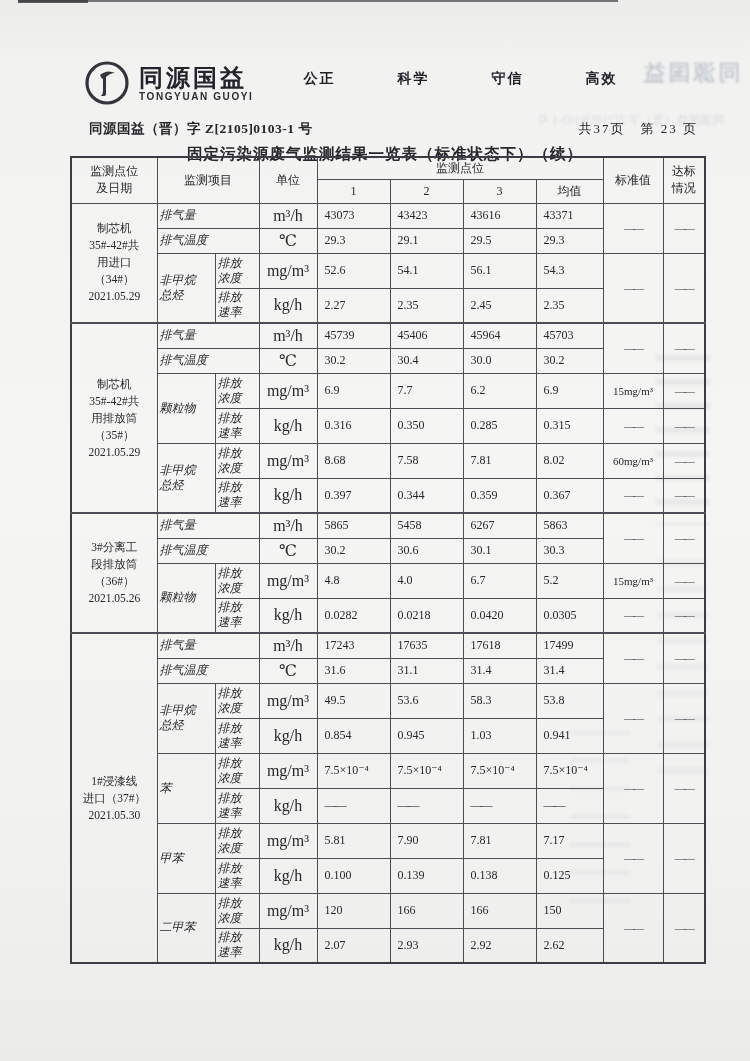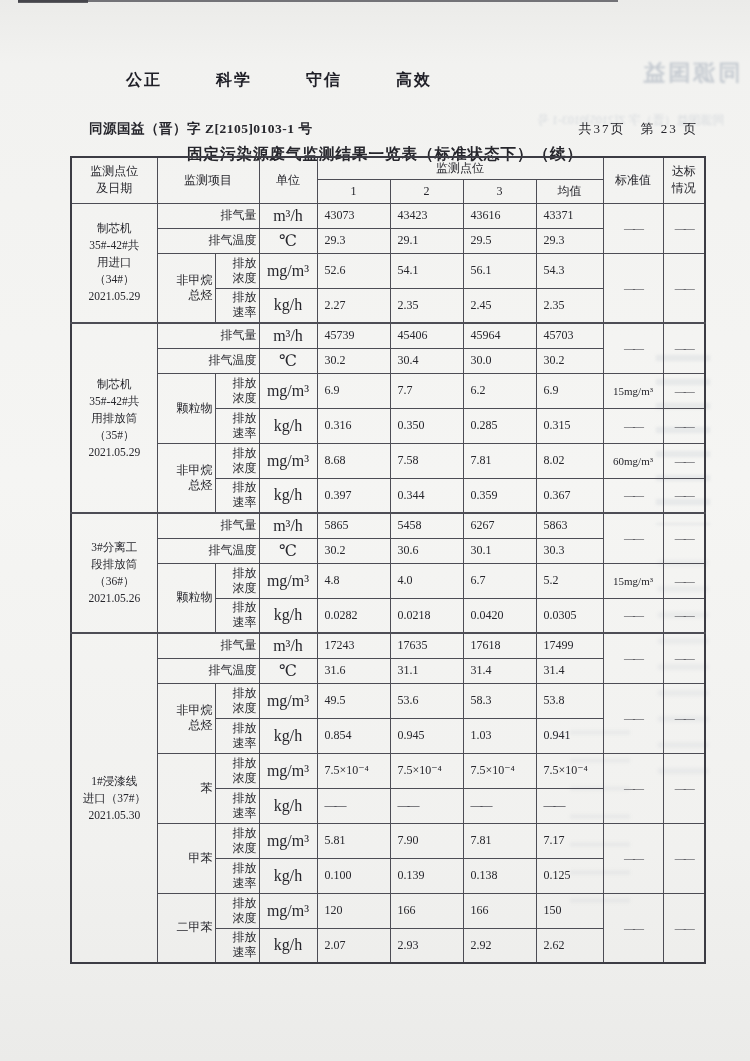--- a/index.html
+++ b/index.html
@@ -28,59 +28,69 @@
     background:repeating-linear-gradient(180deg,rgba(108,124,150,.06) 0 5px,rgba(0,0,0,0) 5px 28px); }
 
   
   .letterhead { position:absolute; top:60px; left:84px; display:flex; align-items:flex-start; }
   .logo { display:flex; align-items:center; }
   .logo-icon { width:46px; height:46px; margin-right:9px; }
   .logo-text { display:flex; flex-direction:column; }
   .logo-zh { font-size:24px; font-weight:bold; letter-spacing:3px; color:#23232b; line-height:26px; }
   .logo-en { font-size:10px; font-weight:bold; letter-spacing:1.6px; color:#2c2c34; font-family:"Liberation Sans",sans-serif; }
   .slogan { display:flex; gap:54px; margin:10px 0 0 42px; }
-  .slogan-item { font-size:16px; font-weight:bold; letter-spacing:2px; color:#1f1f27; }
+  .slogan-item { font-size:14px; font-weight:bold; letter-spacing:2px; color:#1f1f27;margin-left:8px; }
 
   .docline { position:absolute; top:112px; left:72px; width:626px; display:flex; justify-content:space-between; align-items:baseline; }
   .doc-number { font-size:13.5px; font-weight:bold; padding-left:17px; letter-spacing:.5px; }
   .page-counter { font-size:13px; letter-spacing:2px;margin-top:8px; }
 
   .page-title { position:absolute; top:144px; left:72px; width:626px; text-align:center;
     font-size:15.5px; font-weight:600; letter-spacing:1px; }
 
   
   table.monitoring { position:absolute; top:156px; left:70px; width:634px;
     border-collapse:collapse; table-layout:fixed; font-size:12px; color:#26262c;
     border:2px solid #3c3c44; }
   td,th { border:1px solid #4d4d55; padding:1px 2px; overflow:hidden; font-weight:normal; vertical-align:middle; }
   th { text-align:center; }
   tr.hh1 { height:22px; } tr.hh2 { height:24px; }
   tr.h25 { height:25px; } tr.h35 { height:35px; }
   tr.bsep > td { border-top-width:2px; }
   td.pt { text-align:center; font-size:11.5px; line-height:17px; }
-  td.pl, td.sl { text-align:right; line-height:15px; }
+  td.pl, td.sl { text-align:left; line-height:15px;font-style:italic; }
   td.un { text-align:center; font-size:16px; }
   td.val { text-align:left; padding-left:7px; }
   td.std, td.ok { text-align:center; font-size:11px; }
   .dash { letter-spacing:-2px; color:#3a3a42; }
 </style>
 </head>
 <body>
 
 <div class="page">
 
   <div class="scan-artifact-top"></div>
   <div class="scan-artifact-corner"></div>
   <div class="bleed bleed-logo">同源国益</div>
   <div class="bleed bleed-line">同源国益（晋）字 Z[2105]0103-1 号</div>
   <div class="smudge smudge-a"></div>
   <div class="smudge smudge-b"></div>
   <div class="smudge smudge-c"></div>
 
   <div class="letterhead">
+    <div class="logo">
+      <svg class="logo-icon" viewBox="0 0 46 46">
+        <circle cx="23" cy="23" r="20" fill="none" stroke="#33333b" stroke-width="3.2"></circle>
+        <path d="M16 15 Q23 9 31 13 Q26 13 22 17 L22 34 Q22 36 19 36 L17 36 Q19 34 19 31 L19 19 Q17 18 16 15 Z" fill="#33333b"></path>
+      </svg>
+      <div class="logo-text">
+        <span class="logo-zh">同源国益</span>
+        <span class="logo-en">TONGYUAN GUOYI</span>
+      </div>
+    </div>
     <div class="slogan">
       <span class="slogan-item">公正</span>
       <span class="slogan-item">科学</span>
       <span class="slogan-item">守信</span>
       <span class="slogan-item">高效</span>
     </div>
   </div>
 
   <div class="docline">
     <span class="doc-number">同源国益（晋）字 Z[2105]0103-1 号</span>

